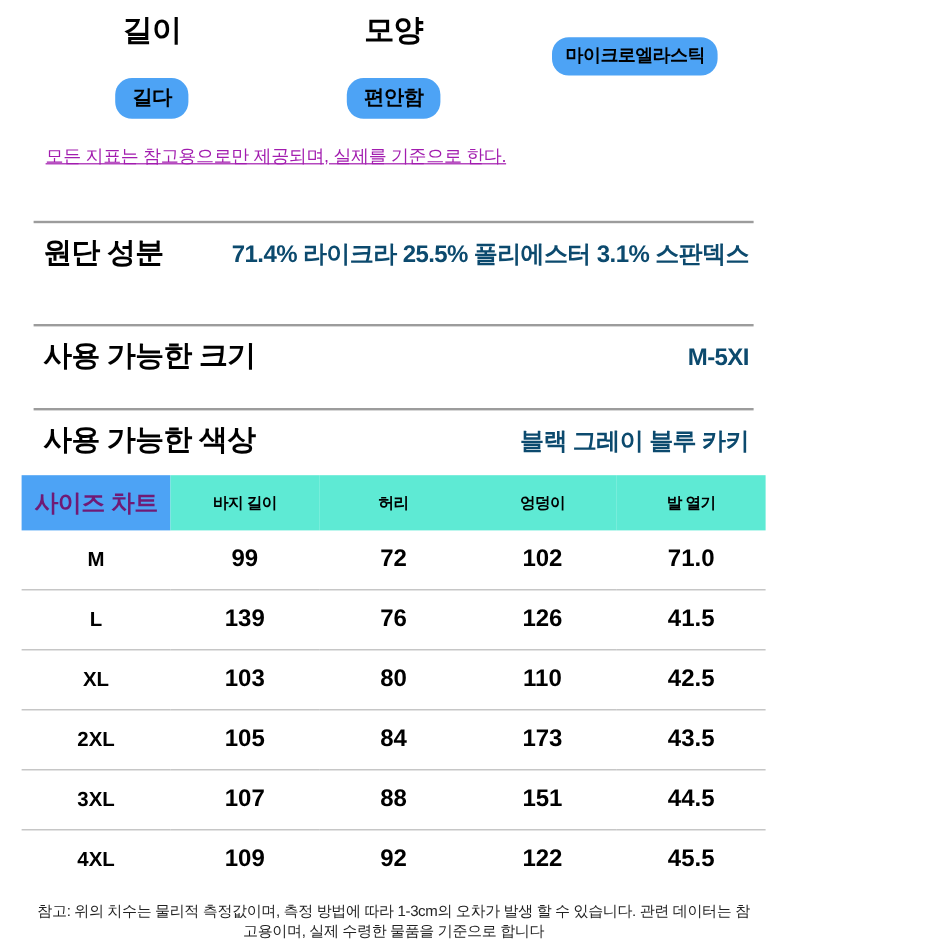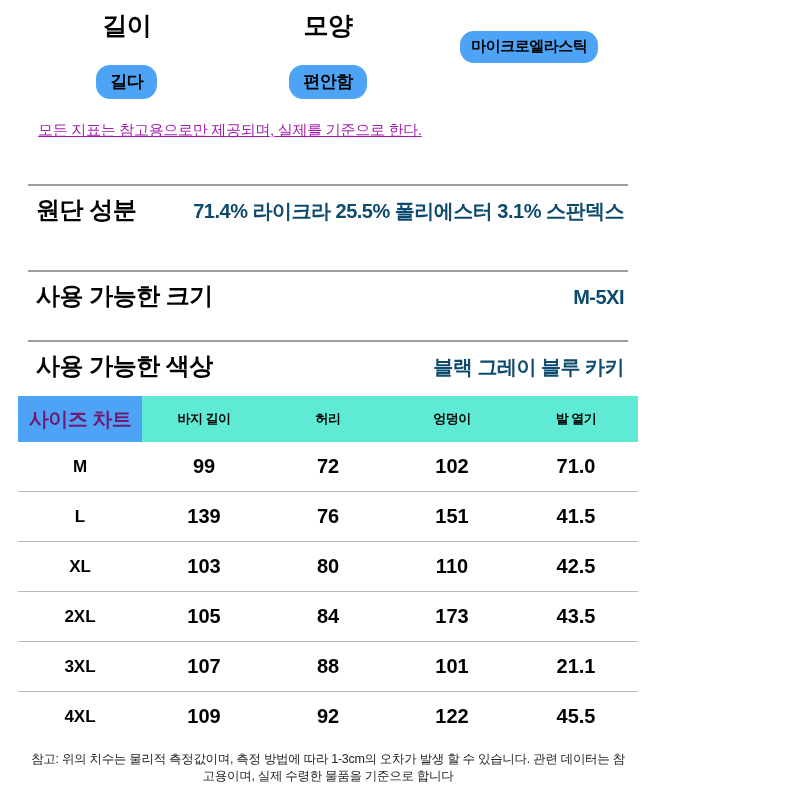--- a/index.html
+++ b/index.html
@@ -210,43 +210,43 @@
           <td class="sizecell">M</td>
           <td>99</td>
           <td>72</td>
           <td>102</td>
           <td>71.0</td>
         </tr>
         <tr>
           <td class="sizecell">L</td>
           <td>139</td>
           <td>76</td>
-          <td>151</td>
+          <td>126</td>
           <td>41.5</td>
         </tr>
         <tr>
           <td class="sizecell">XL</td>
           <td>103</td>
           <td>80</td>
           <td>110</td>
           <td>42.5</td>
         </tr>
         <tr>
           <td class="sizecell">2XL</td>
           <td>105</td>
           <td>84</td>
           <td>173</td>
           <td>43.5</td>
         </tr>
         <tr>
           <td class="sizecell">3XL</td>
           <td>107</td>
           <td>88</td>
-          <td>101</td>
-          <td>21.1</td>
+          <td>151</td>
+          <td>44.5</td>
         </tr>
         <tr>
           <td class="sizecell">4XL</td>
           <td>109</td>
           <td>92</td>
           <td>122</td>
           <td>45.5</td>
         </tr>
       </tbody>
     </table>

